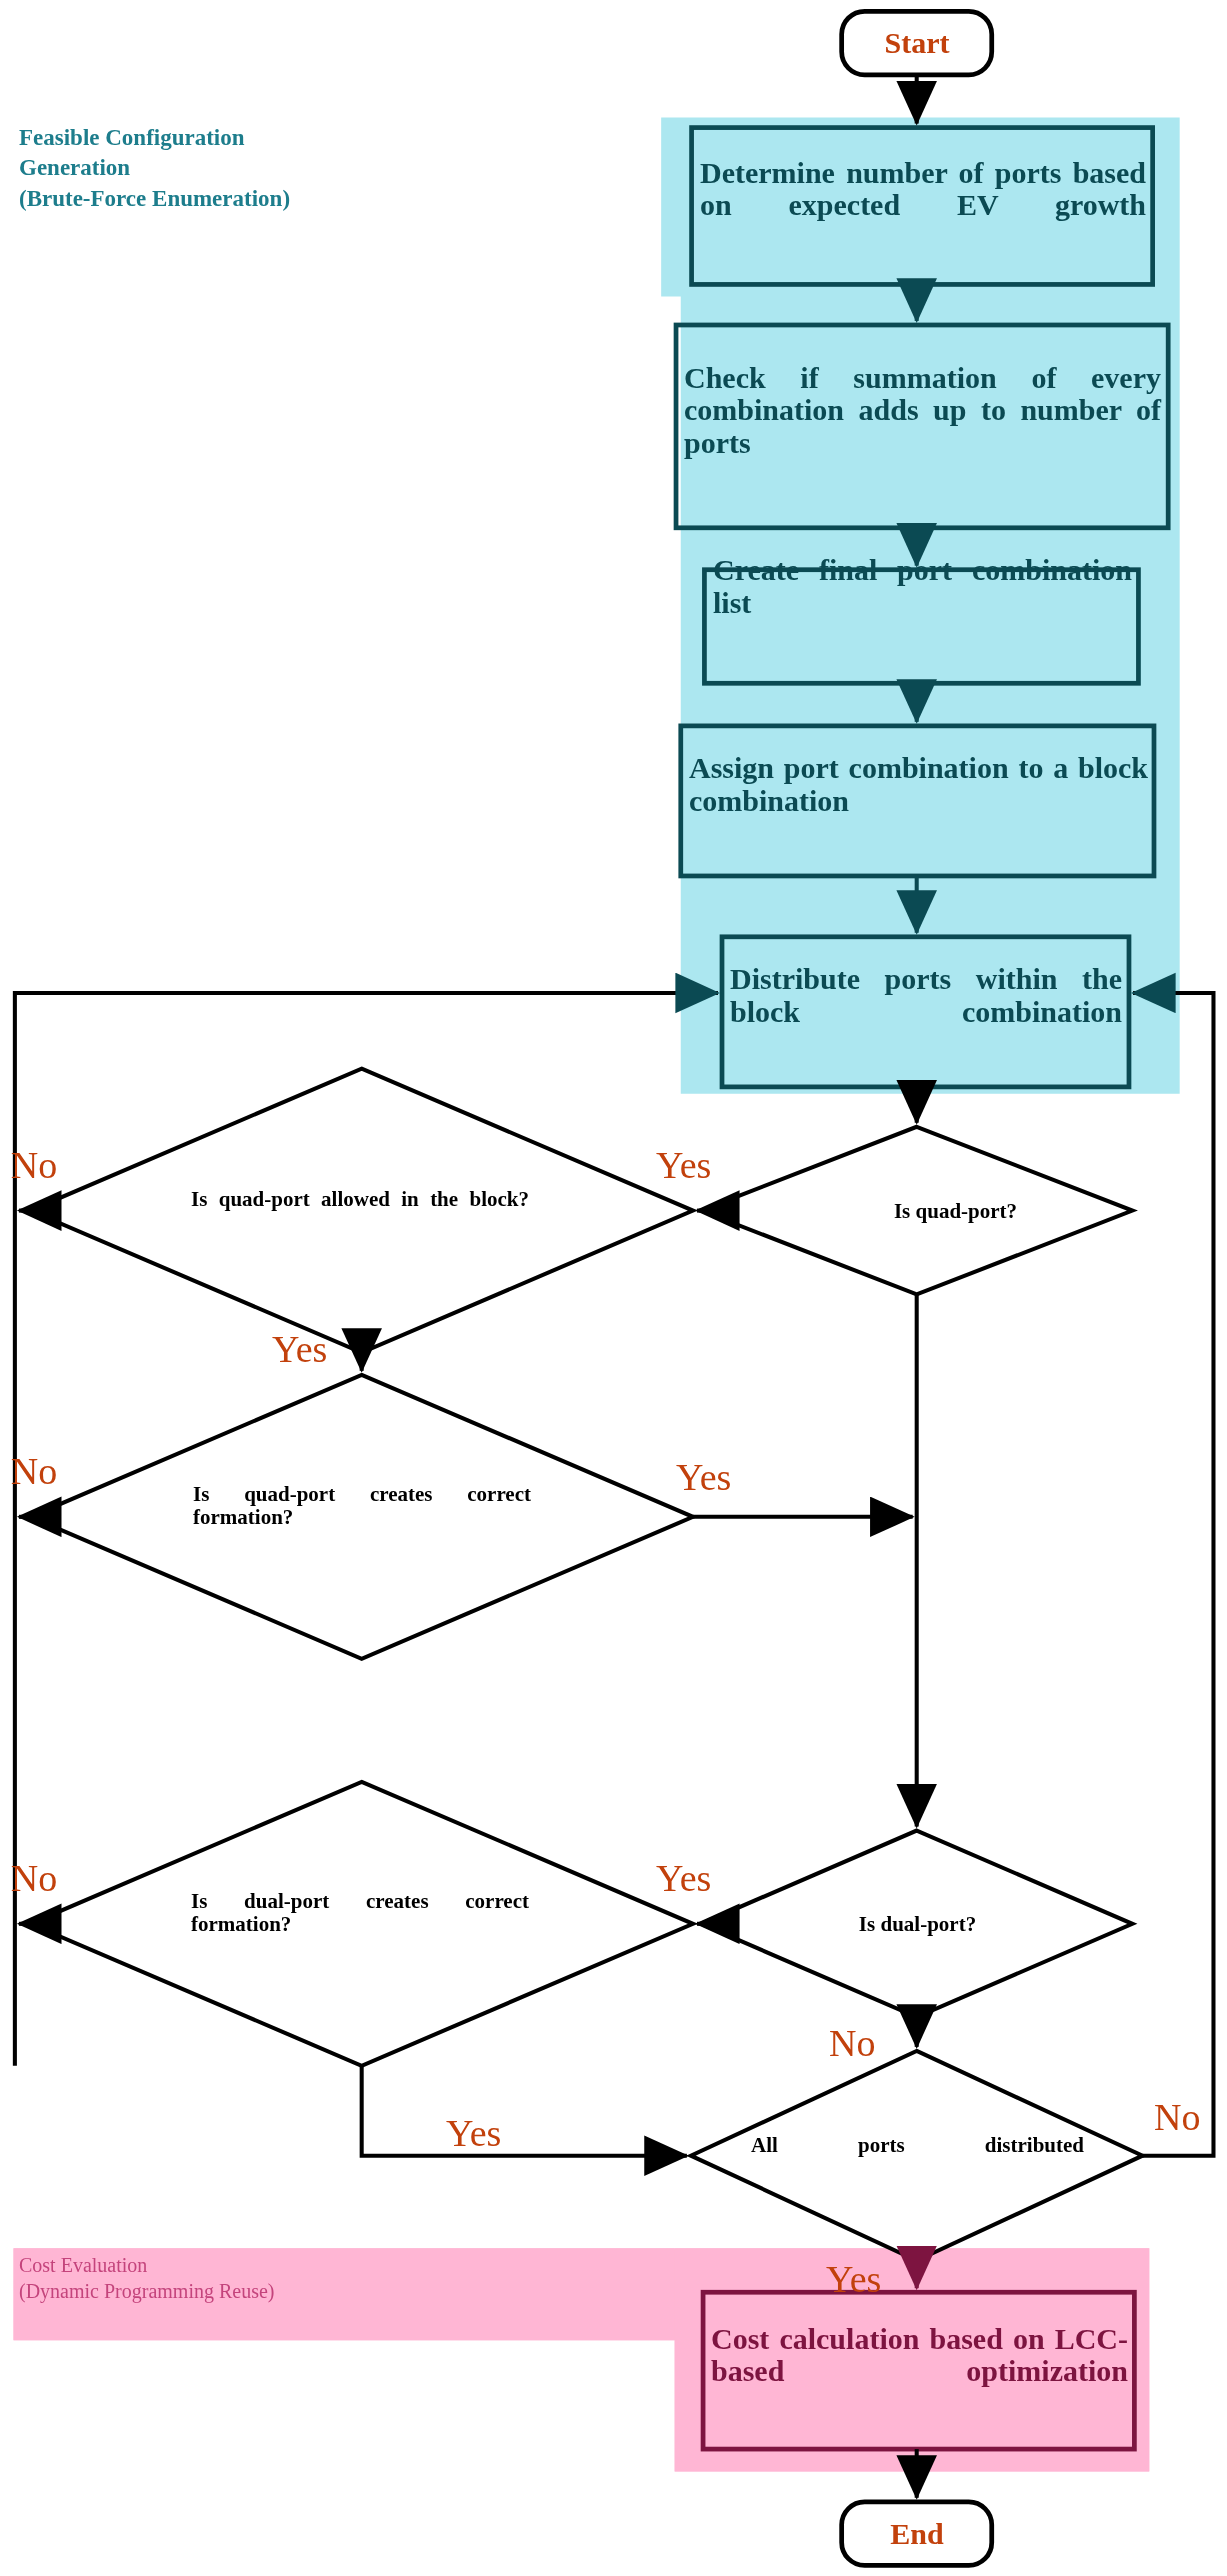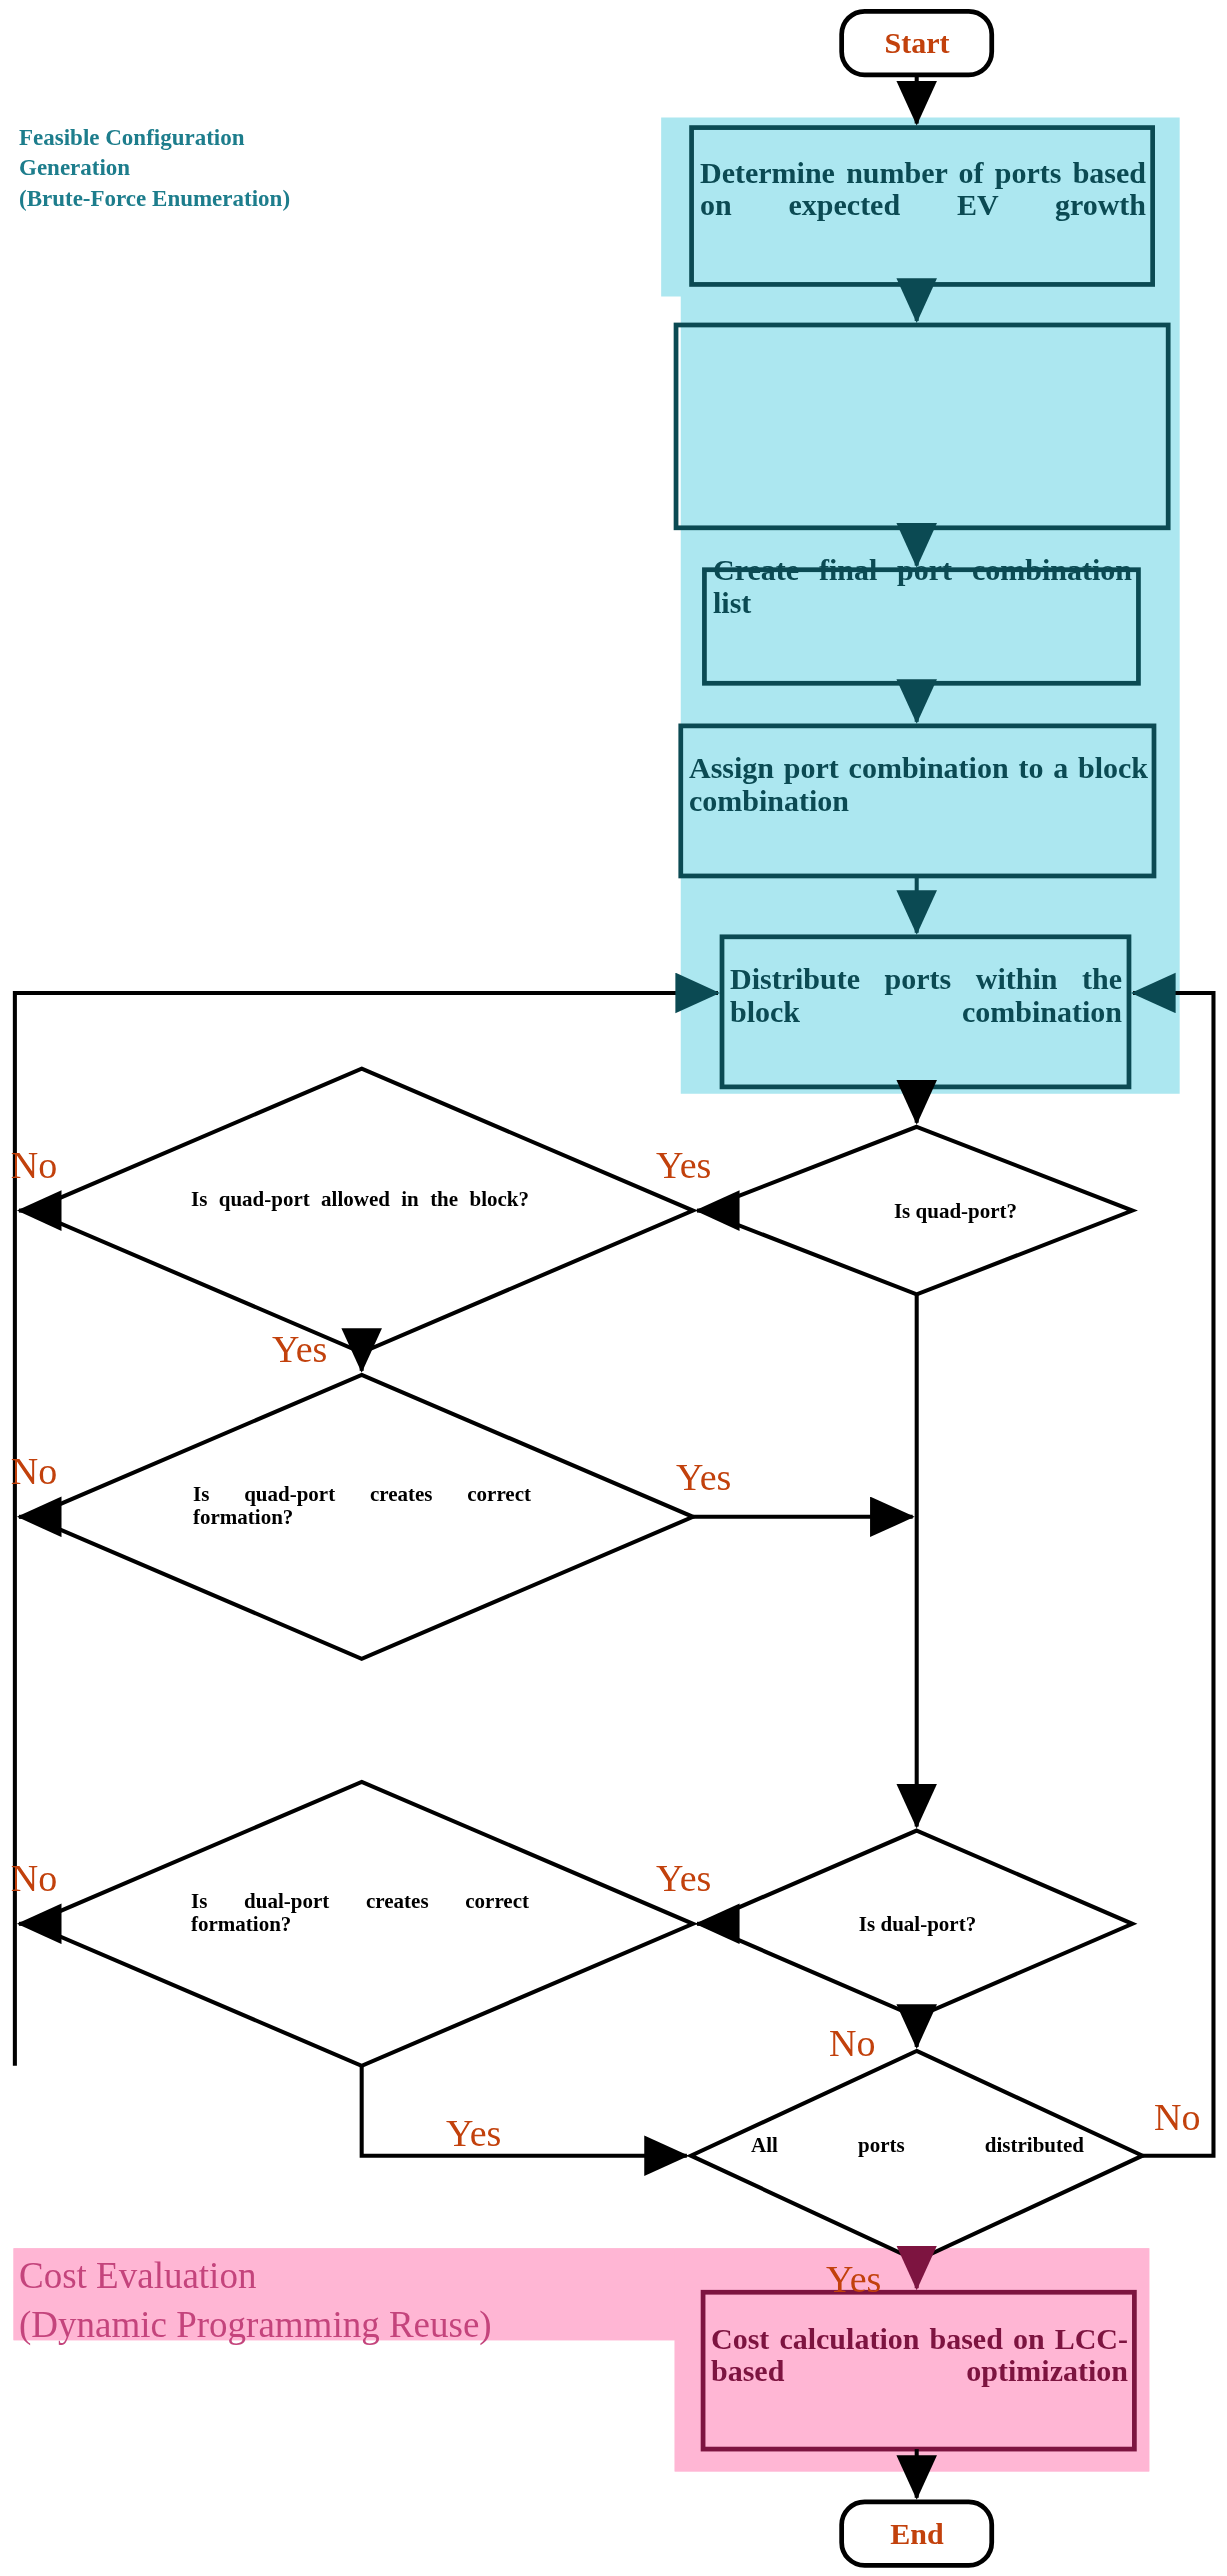--- a/index.html
+++ b/index.html
@@ -2,21 +2,21 @@
 <html style="font-size:10.8px"><head>
 <meta charset="utf-8">
 <style>
   html,body{margin:0;padding:0;background:#ffffff;}
   body{width:1227px;height:2576px;position:relative;overflow:hidden;
        font-family:"Liberation Serif","DejaVu Serif",serif;}
   #stage{position:absolute;inset:0;width:1227px;height:2576px;}
   svg{position:absolute;top:0;left:0;width:1227px;height:2576px;}
   .bandlbl{position:absolute;line-height:1.32;white-space:pre-line;}
   .cyanlbl{color:#1d7d8c;font-size:23px;font-weight:bold;}
-  .pinklbl{color:#c4447c;font-size:37px;}
+  .pinklbl{color:#c4447c;font-size:20px;}
   .nodetext{position:absolute;display:flex;align-items:center;justify-content:center;
             text-align:justify;font-weight:bold;line-height:1.08;}
   .boxtxt{color:#0b4a53;font-size:30px;}
   .pinkboxtxt{color:#7d1440;font-size:30px;}
   .termtxt{color:#c2410c;font-size:30px;text-align:center;}
   .dmdtxt{color:#000;font-size:21px;}
   .edgelbl{position:absolute;color:#c2410c;font-weight:normal;font-size:38px;
            white-space:nowrap;}
   .jt{display:block;text-align:justify;width:100%;}
   .jt::after{content:"";display:inline-block;width:100%;}
@@ -146,20 +146,23 @@
 (Dynamic Programming Reuse)</div>
 
   <div class="nodetext termtxt" style="left:842px;top:10.8px;width:150px;height:64px;">Start</div>
 
   <div class="nodetext termtxt" style="left:842px;top:2502px;width:150px;height:64px;">End</div>
 
   <div class="nodetext boxtxt" style="left:700px;top:127px;width:446px;height:157px;">
     <span class="jt">Determine number of ports based on expected EV growth</span>
   </div>
 
+  <div class="nodetext boxtxt" style="left:684px;top:325px;width:477px;height:203px;">
+    <span class="jt">Check if summation of every combination adds up to number of ports</span>
+  </div>
 
   <div class="nodetext boxtxt" style="left:713px;top:546px;width:419px;height:114px;">
     <span class="jt">Create final port combination list</span>
   </div>
 
   <div class="nodetext boxtxt" style="left:689px;top:726px;width:459px;height:150px;">
     <span class="jt">Assign port combination to a block combination</span>
   </div>
 
   <div class="nodetext boxtxt" style="left:730px;top:937px;width:392px;height:150px;">

